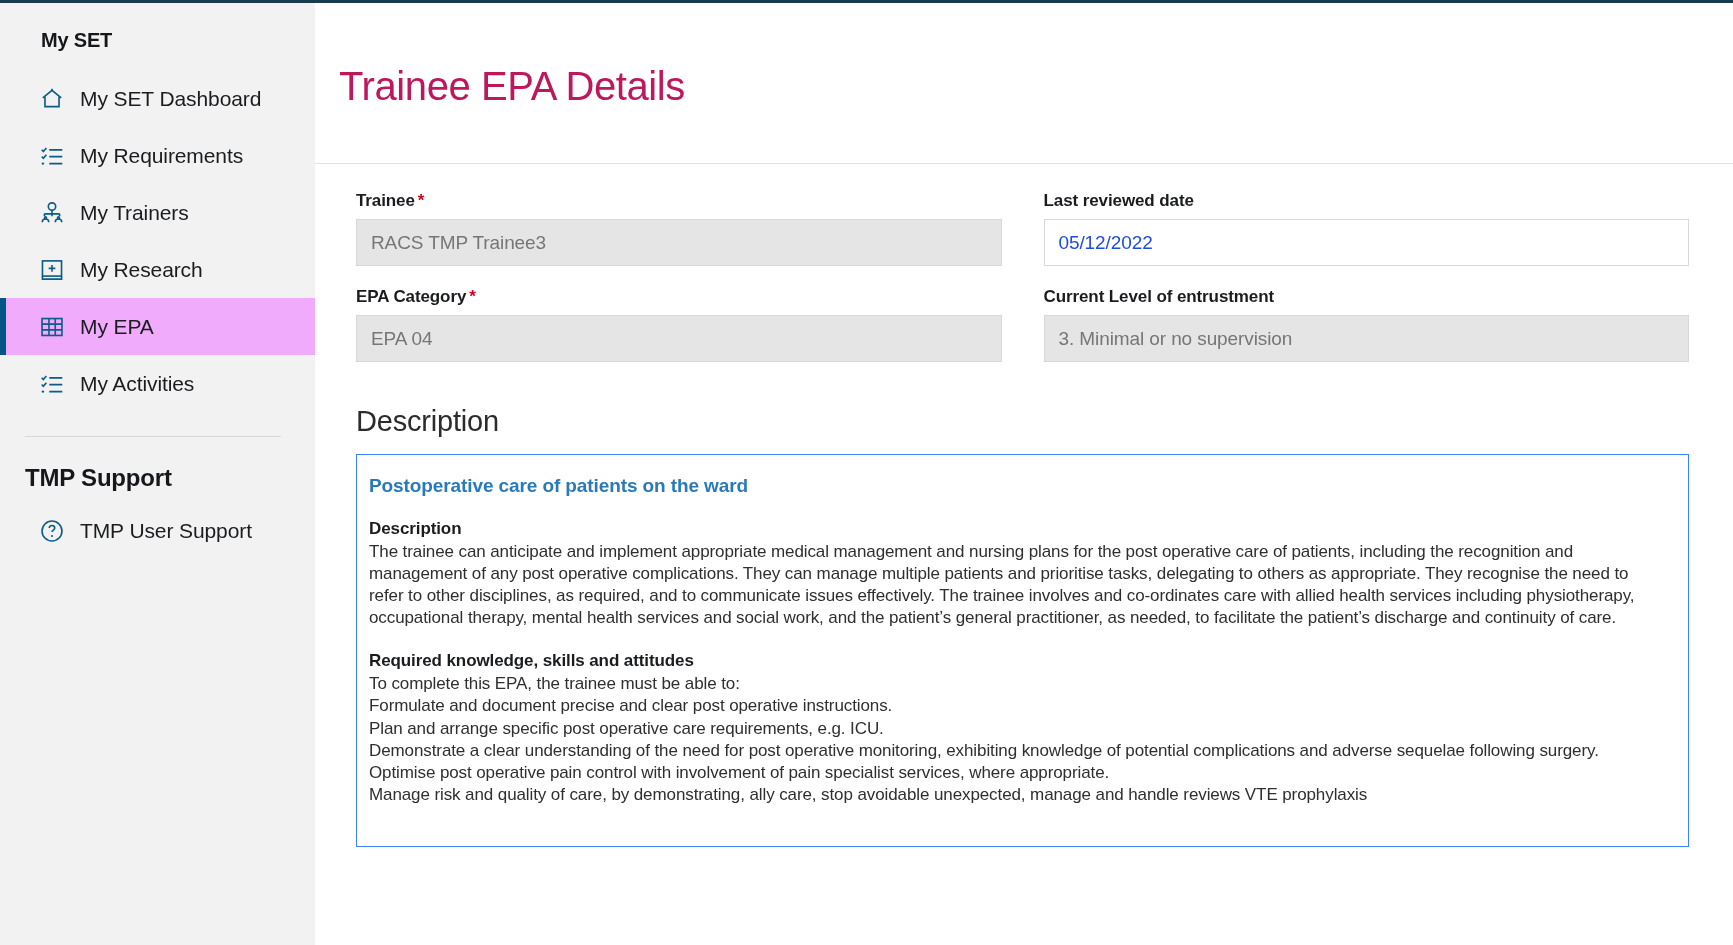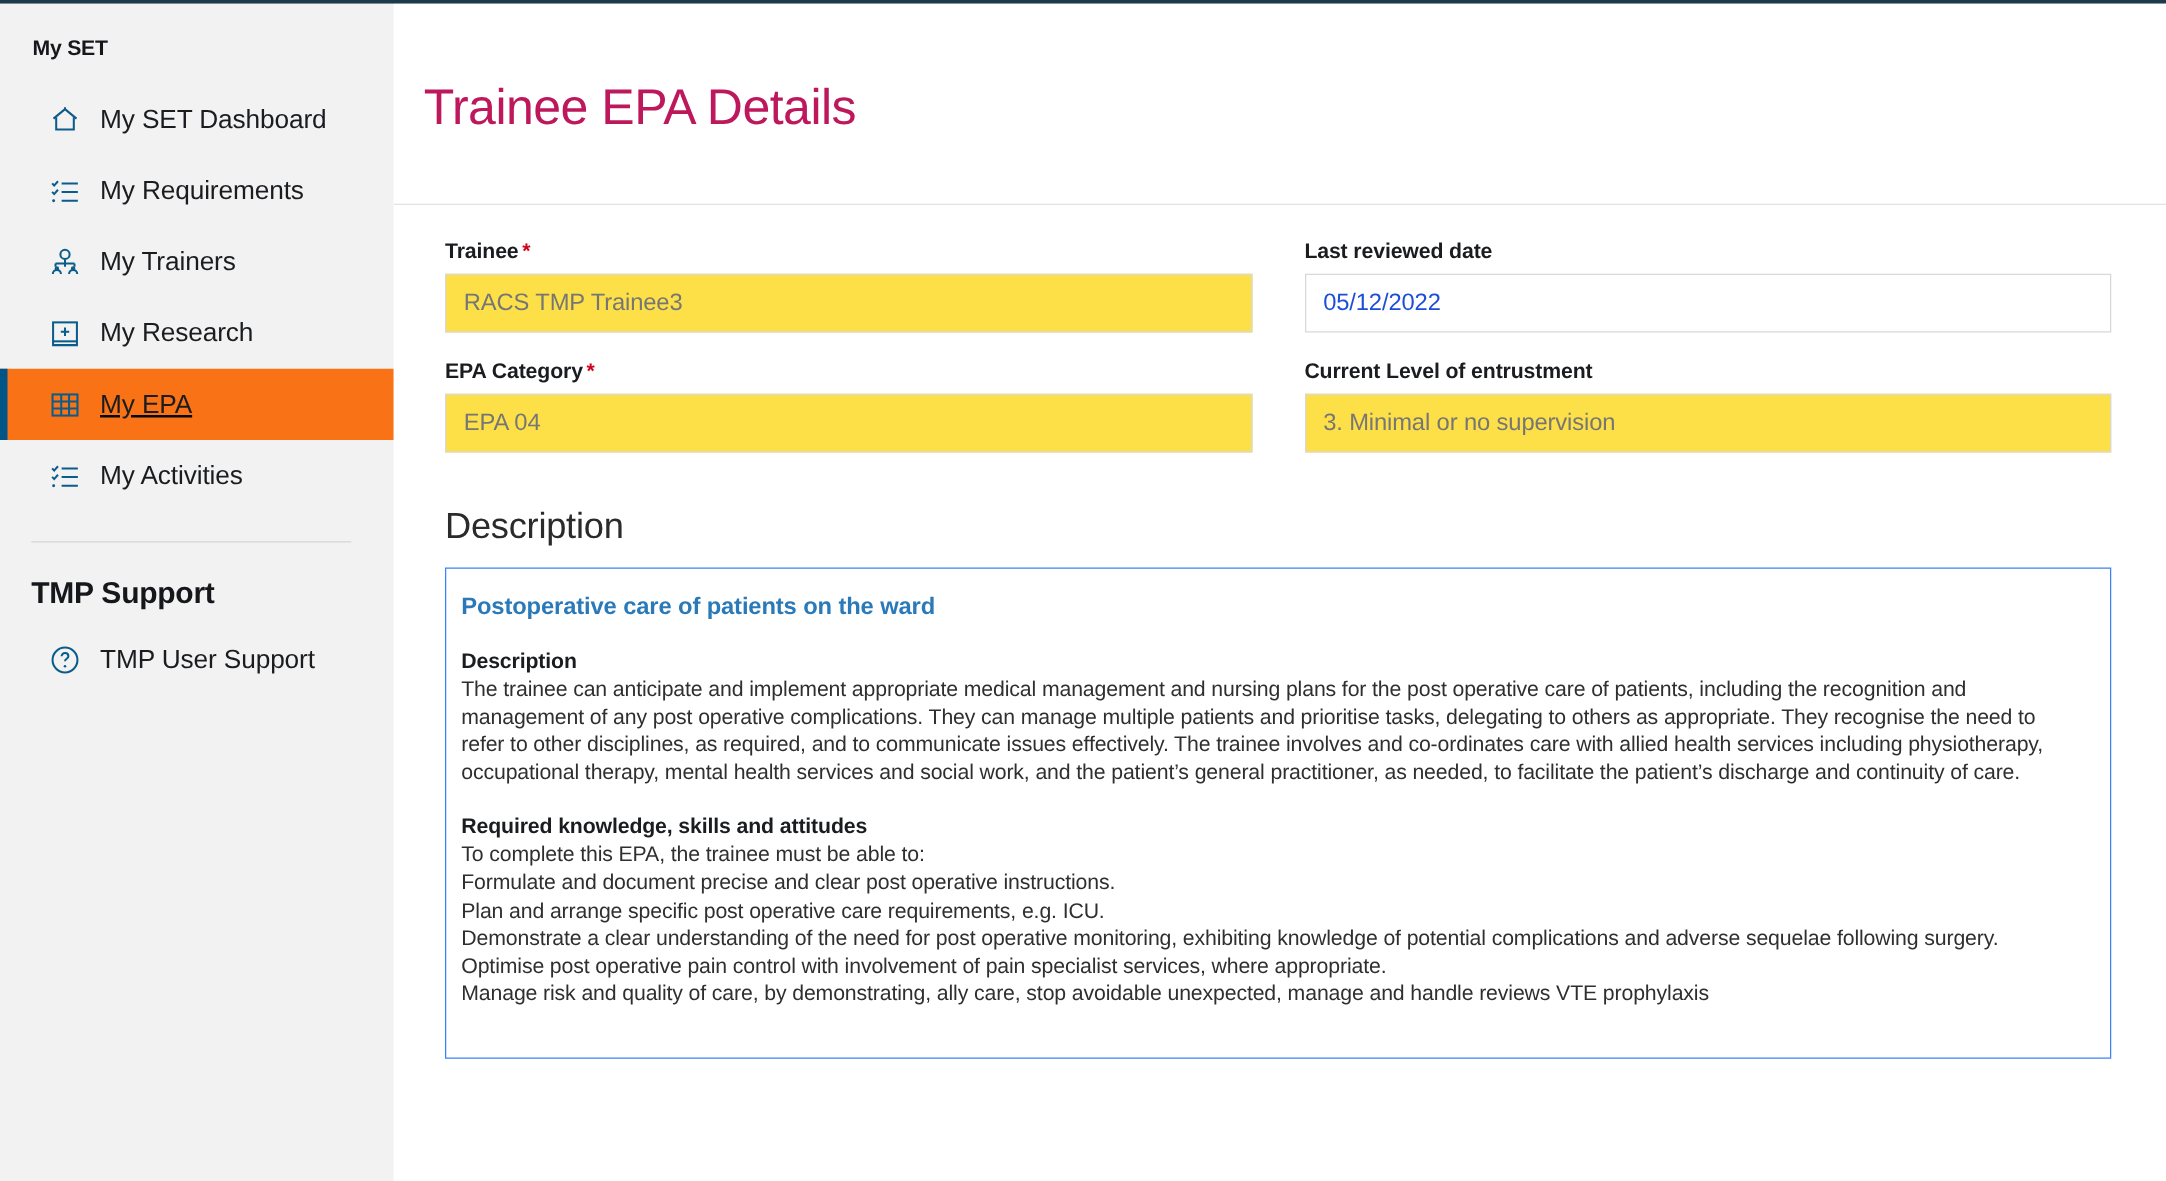--- a/index.html
+++ b/index.html
@@ -22,44 +22,43 @@
   
   .sidebar {
     width: 315px;
     flex: 0 0 315px;
     background: #f2f2f2;
     padding-top: 26px;
     position: relative;
     height: 100%;
   }
   .side-title {
-    font-size: 17px;
+    font-size: 20px;
     font-weight: bold;
     color: #15171a;
-    padding: 0 0 0 26px;
+    padding: 0 0 0 41px;
     margin-bottom: 18px;
     letter-spacing: -0.2px;
   }
   .nav-item {
     display: flex;
     align-items: center;
     height: 57px;
     padding-left: 39px;
     position: relative;
     cursor: pointer;
   }
   .nav-item .nav-label {
     font-size: 21px;
     color: #1a1c1f;
     margin-left: 15px;
     letter-spacing: -0.1px;
   }
   .nav-item.active {
-    background: #f97316;
-    text-decoration: underline;
+    background: #f0abfc;
   }
   .nav-item.active::before {
     content: "";
     position: absolute;
     left: 0; top: 0; bottom: 0;
     width: 6px;
     background: #005587;
   }
   .ico {
     width: 26px; height: 26px;
@@ -125,21 +124,21 @@
     font-weight: bold;
     color: #1a1c1f;
     margin-bottom: 8px;
     letter-spacing: -0.1px;
   }
   .req-star { color: #d0021b; font-weight: bold; margin-left: 3px; }
 
   .input-box {
     height: 47px;
     border: 1px solid #d8d8d8;
-    background: #fde047;
+    background: #e5e5e5;
     display: flex;
     align-items: center;
     padding: 0 14px;
     font-size: 19px;
     color: #767676;
     letter-spacing: -0.1px;
   }
   .input-box.editable {
     background: #ffffff;
     border: 1px solid #d8d8d8;

